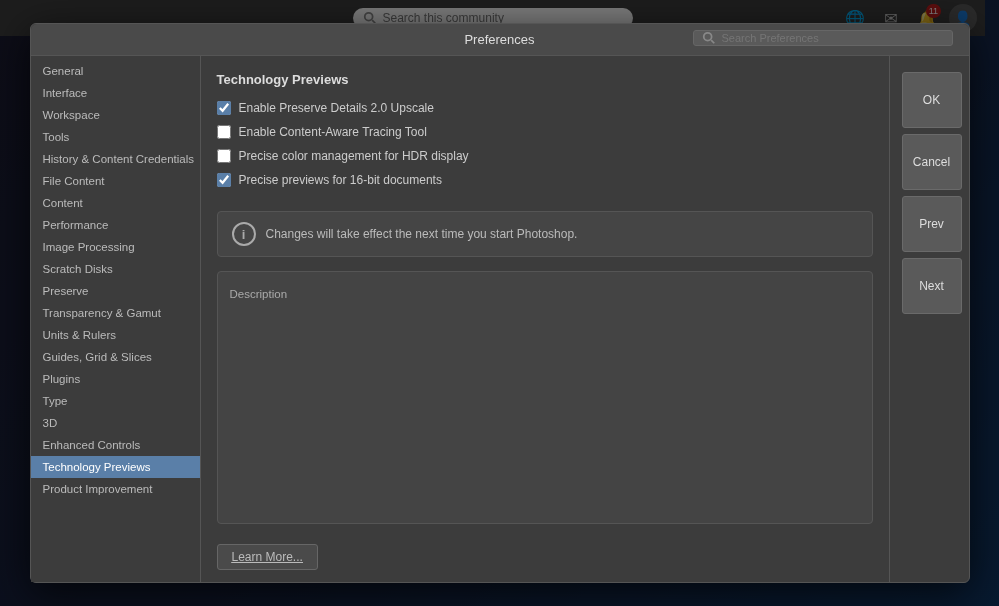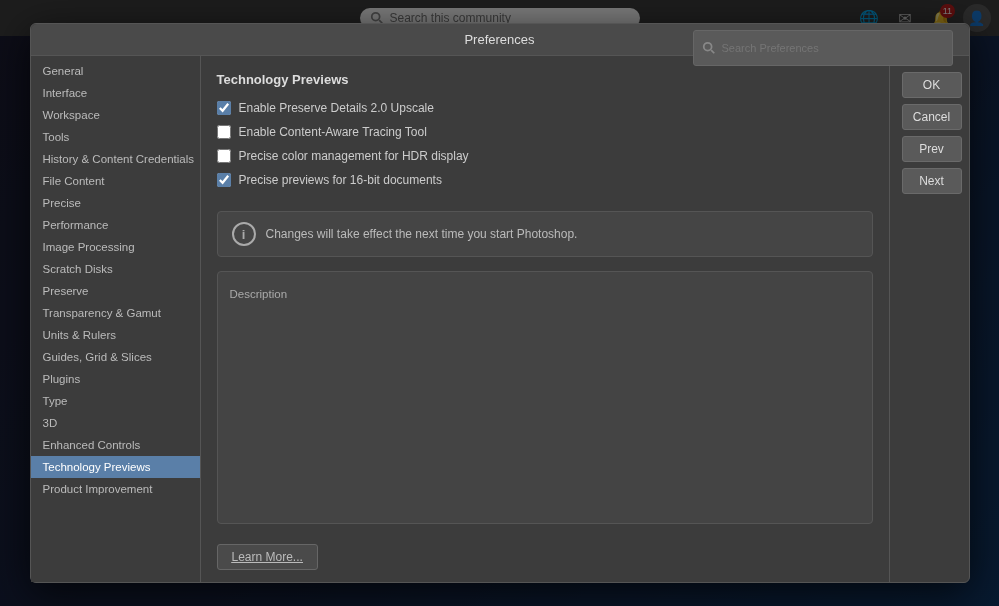--- a/index.html
+++ b/index.html
@@ -19,21 +19,21 @@
     .bg-content {
       position: absolute;
       top: 0; left: 0; right: 0; bottom: 0;
       background: linear-gradient(135deg, #1a1a2e 0%, #16213e 50%, #0f3460 100%);
       z-index: 0;
     }
 
     
     .top-bar {
       position: absolute;
-      top: 0; left: 0; right: 0;
+      top: 0; left: 0; right: 14px;
       height: 36px;
       background: #3a3a3a;
       display: flex;
       align-items: center;
       padding: 0 3px;
       gap: 8px;
       z-index: 1;
     }
 
     .search-box {
@@ -141,21 +141,21 @@
 
     .dialog-search {
       position: absolute;
       right: 16px;
       top: 6px;
       display: flex;
       align-items: center;
       background: #5a5a5a;
       border: 1px solid #666;
       border-radius: 3px;
-      padding: 10px 8px;
+      padding: 0 8px;
       gap: 6px;
       width: 260px;
     }
 
     .dialog-search input {
       background: transparent;
       border: none;
       color: #bbb;
       font-size: 11px;
       outline: none;
@@ -279,21 +279,21 @@
       width: 80px;
       border-left: 1px solid #555;
     }
 
     .dialog-btn {
       background: #5a5a5a;
       border: 1px solid #6a6a6a;
       border-radius: 3px;
       color: #ddd;
       font-size: 12px;
-      padding: 5px 8px;
+      padding: 20px 8px;
       cursor: pointer;
       text-align: center;
       width: 60px;
     }
 
     
     .learn-more-btn {
       background: #4a4a4a;
       border: 1px solid #666;
       border-radius: 3px;
@@ -364,21 +364,21 @@
     <div class="dialog-body">
 
       <div class="sidebar">
 
       <div class="sidebar-item">General</div>
           <div class="sidebar-item">Interface</div>
           <div class="sidebar-item">Workspace</div>
           <div class="sidebar-item">Tools</div>
           <div class="sidebar-item">History &amp; Content Credentials</div>
           <div class="sidebar-item">File Content</div>
-          <div class="sidebar-item">Precise</div>
+          <div class="sidebar-item">Content</div>
           <div class="sidebar-item">Performance</div>
           <div class="sidebar-item">Image Processing</div>
           <div class="sidebar-item">Scratch Disks</div>
           <div class="sidebar-item">Preserve</div>
           <div class="sidebar-item">Transparency &amp; Gamut</div>
           <div class="sidebar-item">Units &amp; Rulers</div>
           <div class="sidebar-item">Guides, Grid &amp; Slices</div>
           <div class="sidebar-item">Plugins</div>
           <div class="sidebar-item">Type</div>
           <div class="sidebar-item">3D</div>

